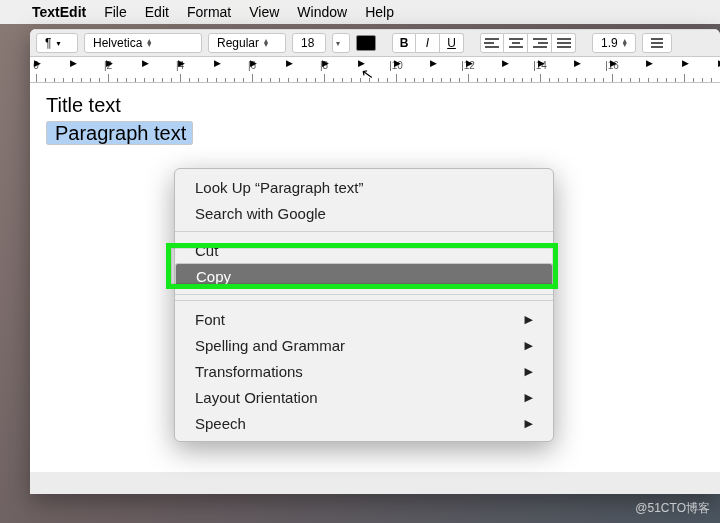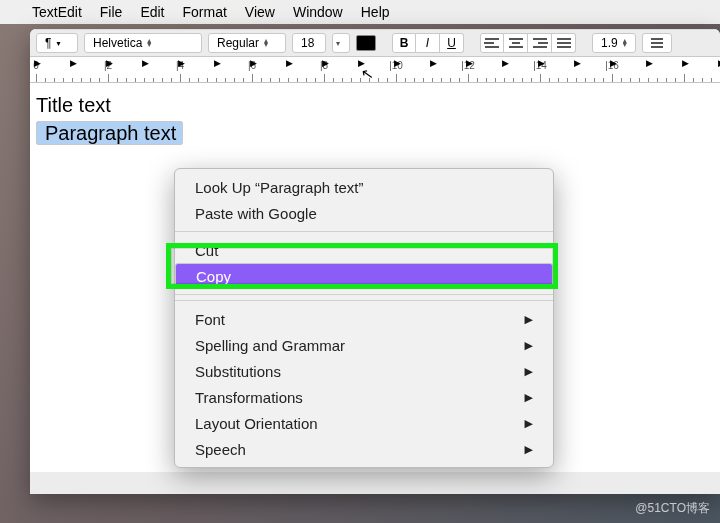--- a/index.html
+++ b/index.html
@@ -1,21 +1,21 @@
 <!DOCTYPE html>
 <html><head>
 <meta charset="utf-8">
 <style>
   * { box-sizing: border-box; margin: 0; padding: 0; font-family: -apple-system, "Helvetica Neue", Helvetica, Arial, sans-serif; }
   body { width: 720px; height: 523px; background: linear-gradient(135deg, #8a7a75 0%, #6b5e60 50%, #4a5560 100%); overflow: hidden; position: relative; }
 
   
   .menubar { height: 24px; background: rgba(245,245,245,0.95); display: flex; align-items: center; padding: 0 14px; font-size: 14px; gap: 18px; }
   .apple { font-size: 15px; }
-  .menubar span.app { font-weight: 400; }
+  .menubar span.app { font-weight: 700; }
   .menubar span { color: #000; }
 
   
   .window { position: absolute; left: 30px; top: 29px; width: 690px; height: 465px; background: #ececec; border-radius: 6px 6px 0 0; box-shadow: 0 8px 24px rgba(0,0,0,0.35); overflow: hidden; }
 
   .titlebar { height: 22px; display: flex; align-items: center; padding: 0 8px; position: relative; }
   .traffic { display: flex; gap: 8px; }
   .tl { width: 12px; height: 12px; border-radius: 50%; }
   .tl.r{background:#ff5f57}.tl.y{background:#febc2e}.tl.g{background:#28c840}
   .title { position:absolute; left:0; right:0; text-align:center; font-size:13px; color:#6d6d6d; pointer-events:none;}
@@ -35,28 +35,28 @@
   .alignbar{width:16px;height:2px;background:#555;margin:1px 0}
   .alignwrap{display:flex;flex-direction:column;align-items:center;justify-content:center;width:100%;height:100%}
 
   .ruler{height:26px;background:#fff;border-bottom:1px solid #c3c3c3;position:relative;font-size:9px;color:#555;overflow:hidden}
   .ruler .ticks{position:absolute;left:0;right:0;top:14px;height:12px}
   .ruler .tick{position:absolute;bottom:0;width:1px;height:5px;background:#888}
   .ruler .tick.maj{height:9px}
   .ruler .lbl{position:absolute;bottom:12px;font-size:10px;transform:translateX(-50%)}
   .ruler .tri{position:absolute;top:1px;font-size:9px;color:#000}
 
-  .doc{background:#fff;height:calc(100% - 76px);padding:8px 6px;font-size:20px;line-height:28px;color:#000}
+  .doc{background:#fff;height:calc(100% - 76px);padding:8px 16px;font-size:20px;line-height:28px;color:#000}
   .doc .line.sel{background:#b0d1f4;display:inline}
 
   
   .ctx{position:absolute;left:174px;top:168px;width:380px;background:#f1f1f1;border:1px solid #bcbcbc;border-radius:6px;box-shadow:0 8px 28px rgba(0,0,0,0.35);padding:5px 0;font-size:15px;color:#222}
   .ctx .item{height:26px;display:flex;align-items:center;justify-content:space-between;padding:0 20px}
   .ctx .item.sub::after{content:"▶";font-size:11px;color:#222}
-  .ctx .item.sel{background:#8b5cf6;color:#fff}
+  .ctx .item.sel{background:#737373;color:#fff}
   .ctx hr{border:none;border-top:1px solid #d0d0d0;margin:5px 0}
 
   .highlight{position:absolute;left:166px;top:243px;width:392px;height:46px;border:5px solid #14e81a;pointer-events:none;box-shadow:0 0 0 1px rgba(0,0,0,0.1) inset}
 
   .cursor{position:absolute;left:361px;top:65px;font-size:15px;color:#000;pointer-events:none;transform:rotate(-10deg)}
 
   .watermark{position:absolute;right:10px;bottom:6px;font-size:12px;color:rgba(255,255,255,0.7)}
 </style>
 </head>
 <body>
@@ -269,41 +269,38 @@
     <div>Title text</div>
     <div><span class="line sel">Paragraph text</span></div>
   </div>
 </div>
 
 <div class="ctx">
   <div class="item">
       <span>Look Up “Paragraph text”</span>
     </div>
   <div class="item">
-      <span>Paste with Google</span>
+      <span>Search with Google</span>
     </div>
   <hr>
   <div class="item">
       <span>Cut</span>
     </div>
   <div class="item sel">
       <span>Copy</span>
     </div>
   <hr>
   <hr>
   <div class="item sub">
       <span>Font</span>
     </div>
   <div class="item sub">
       <span>Spelling and Grammar</span>
     </div>
   <div class="item sub">
-      <span>Substitutions</span>
-    </div>
-  <div class="item sub">
       <span>Transformations</span>
     </div>
   <div class="item sub">
       <span>Layout Orientation</span>
     </div>
   <div class="item sub">
       <span>Speech</span>
     </div>
 </div>
 

